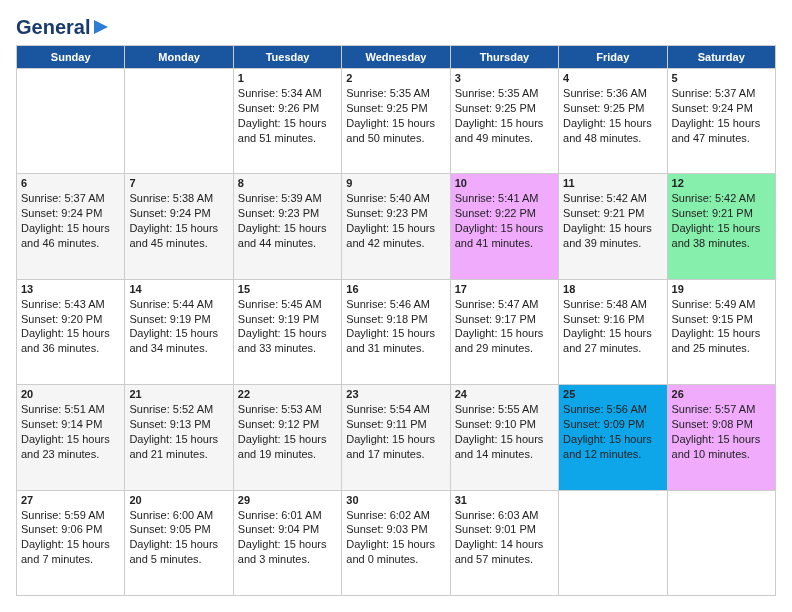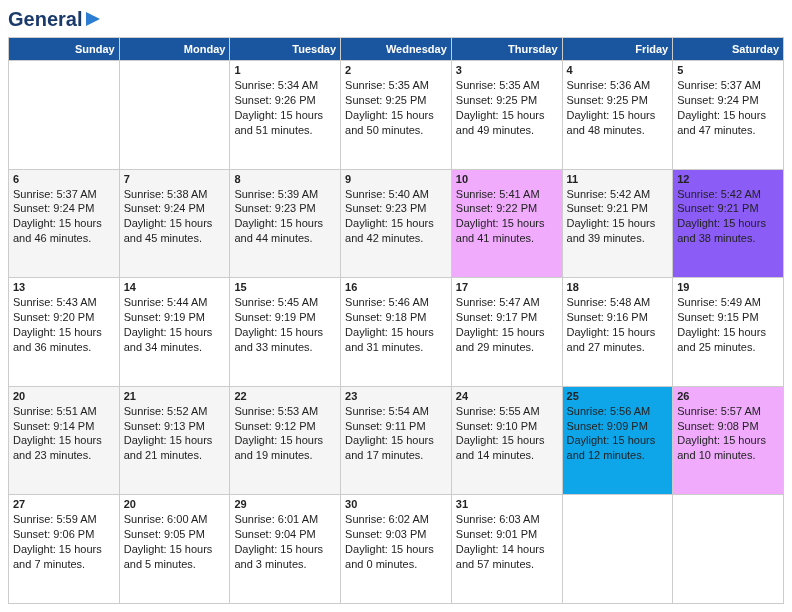--- a/index.html
+++ b/index.html
@@ -6,21 +6,21 @@
     body {
       width: 792px;
       height: 612px;
       font-family: Arial, sans-serif;
       background: #fff;
       overflow: hidden;
     }
     .page {
       width: 792px;
       height: 612px;
-      padding: 8px;
+      padding: 16px;
       display: flex;
       flex-direction: column;
     }
     .header {
       display: flex;
       justify-content: space-between;
       align-items: flex-start;
       margin-bottom: 10px;
     }
     .logo {
@@ -46,21 +46,21 @@
       border-collapse: collapse;
       width: 100%;
       table-layout: fixed;
     }
     .calendar th {
       background-color: #1a56a0;
       color: #fff;
       font-size: 11px;
       font-weight: bold;
       padding: 5px 4px;
-      text-align: right;
+      text-align: center;
       border: 1px solid #ccc;
     }
     .calendar td {
       border: 1px solid #ccc;
       vertical-align: top;
       padding: 3px 4px;
       font-size: 9.5px;
       color: #222;
       height: 80px;
       background: #fff;
@@ -191,21 +191,21 @@
 Daylight: 15 hours
 and 41 minutes.</div>
           </td>
           <td style="background: rgb(245, 245, 245);">
             <span class="day-num">11</span>
             <div class="cell-text" style="white-space: pre-line;">Sunrise: 5:42 AM
 Sunset: 9:21 PM
 Daylight: 15 hours
 and 39 minutes.</div>
           </td>
-          <td style="background: #8b5cf6;">
+          <td style="background: #86efac;">
             <span class="day-num">12</span>
             <div class="cell-text" style="white-space: pre-line;">Sunrise: 5:42 AM
 Sunset: 9:21 PM
 Daylight: 15 hours
 and 38 minutes.</div>
           </td>
         </tr>
         <tr>
           <td>
             <span class="day-num">13</span>

